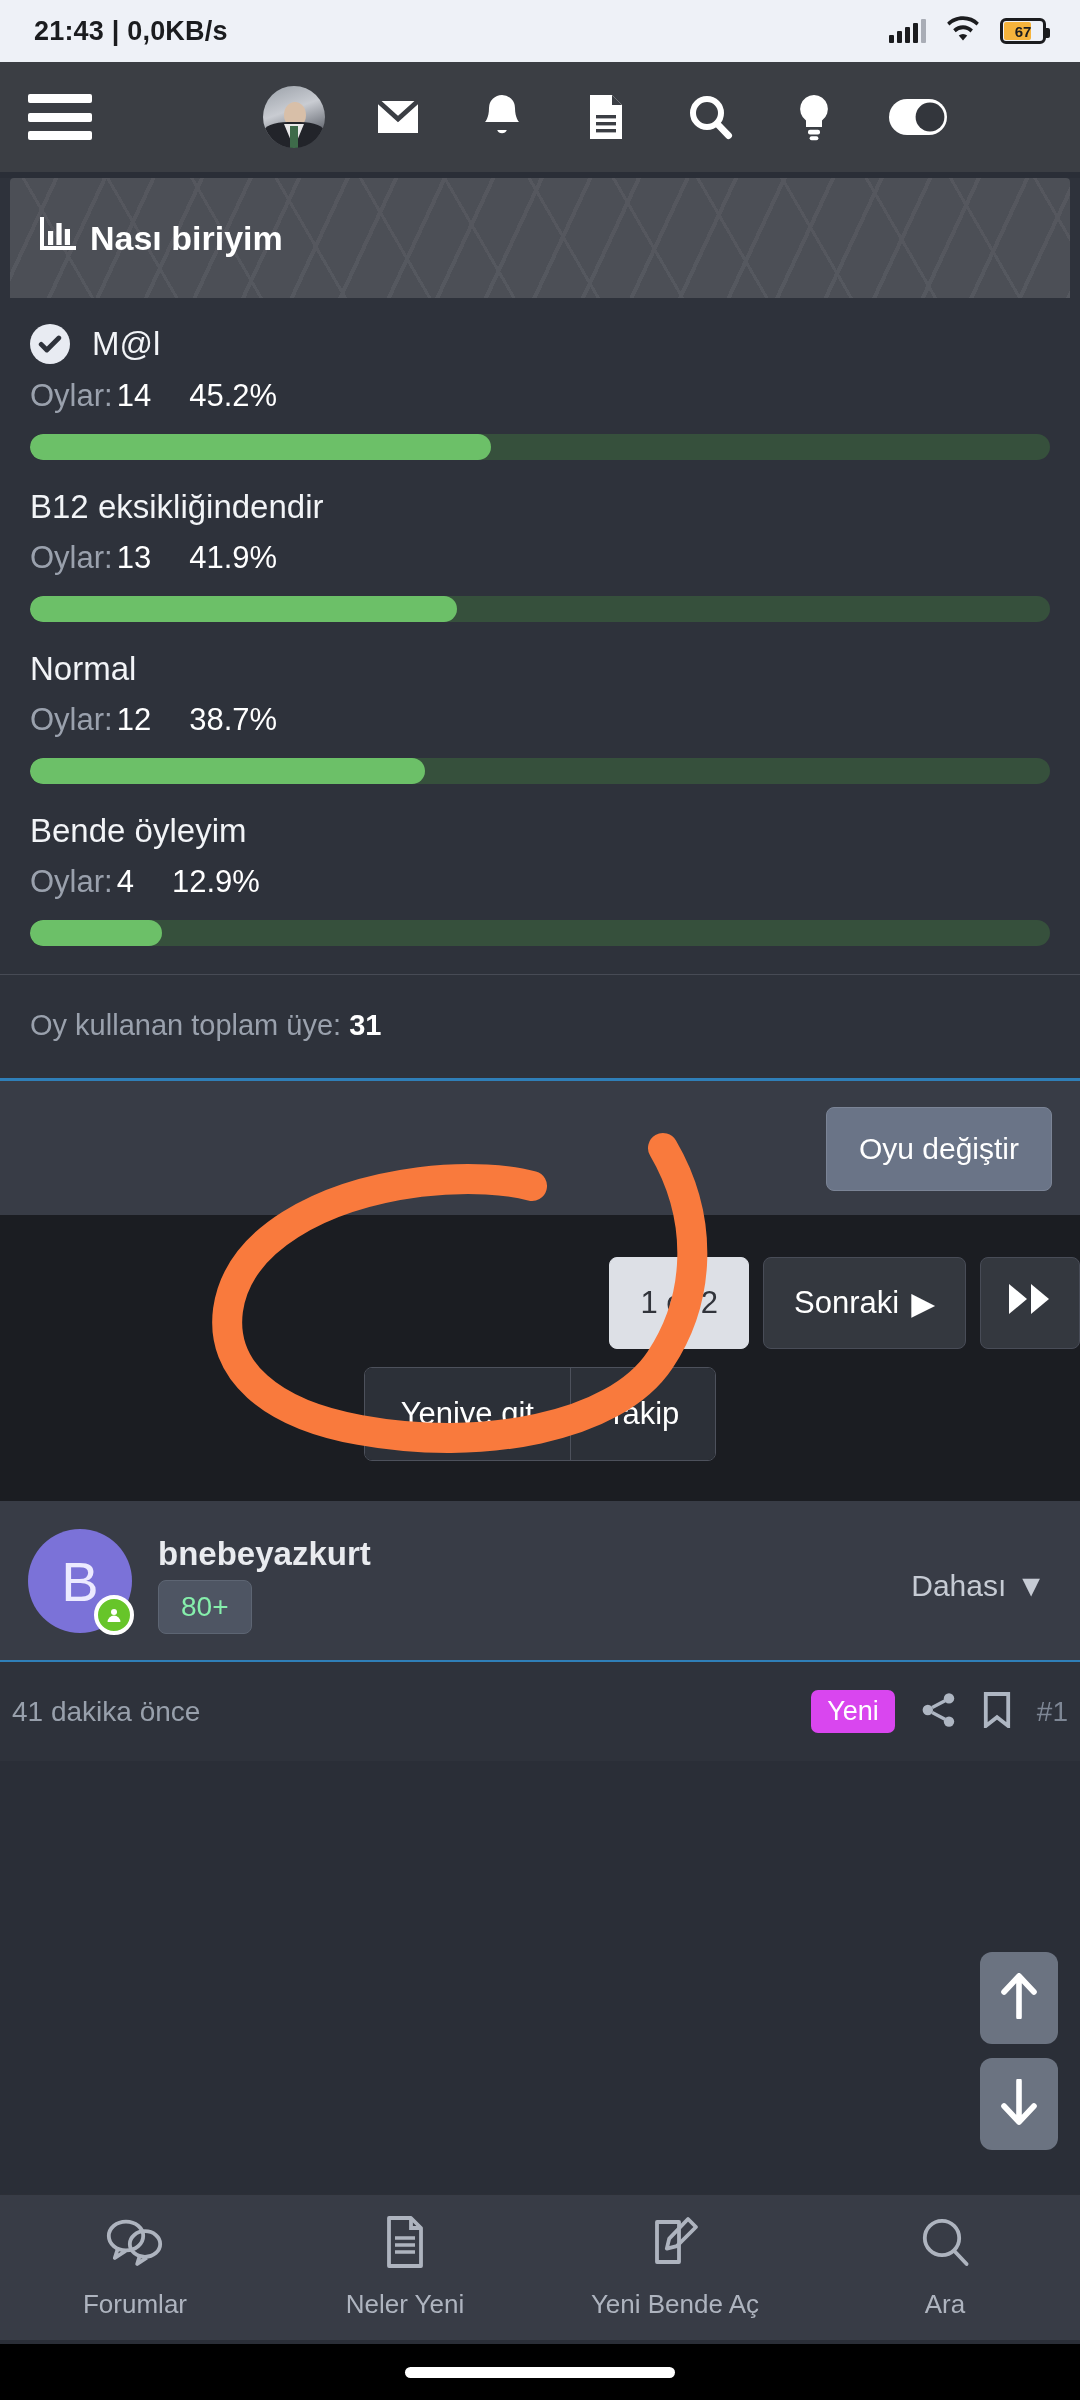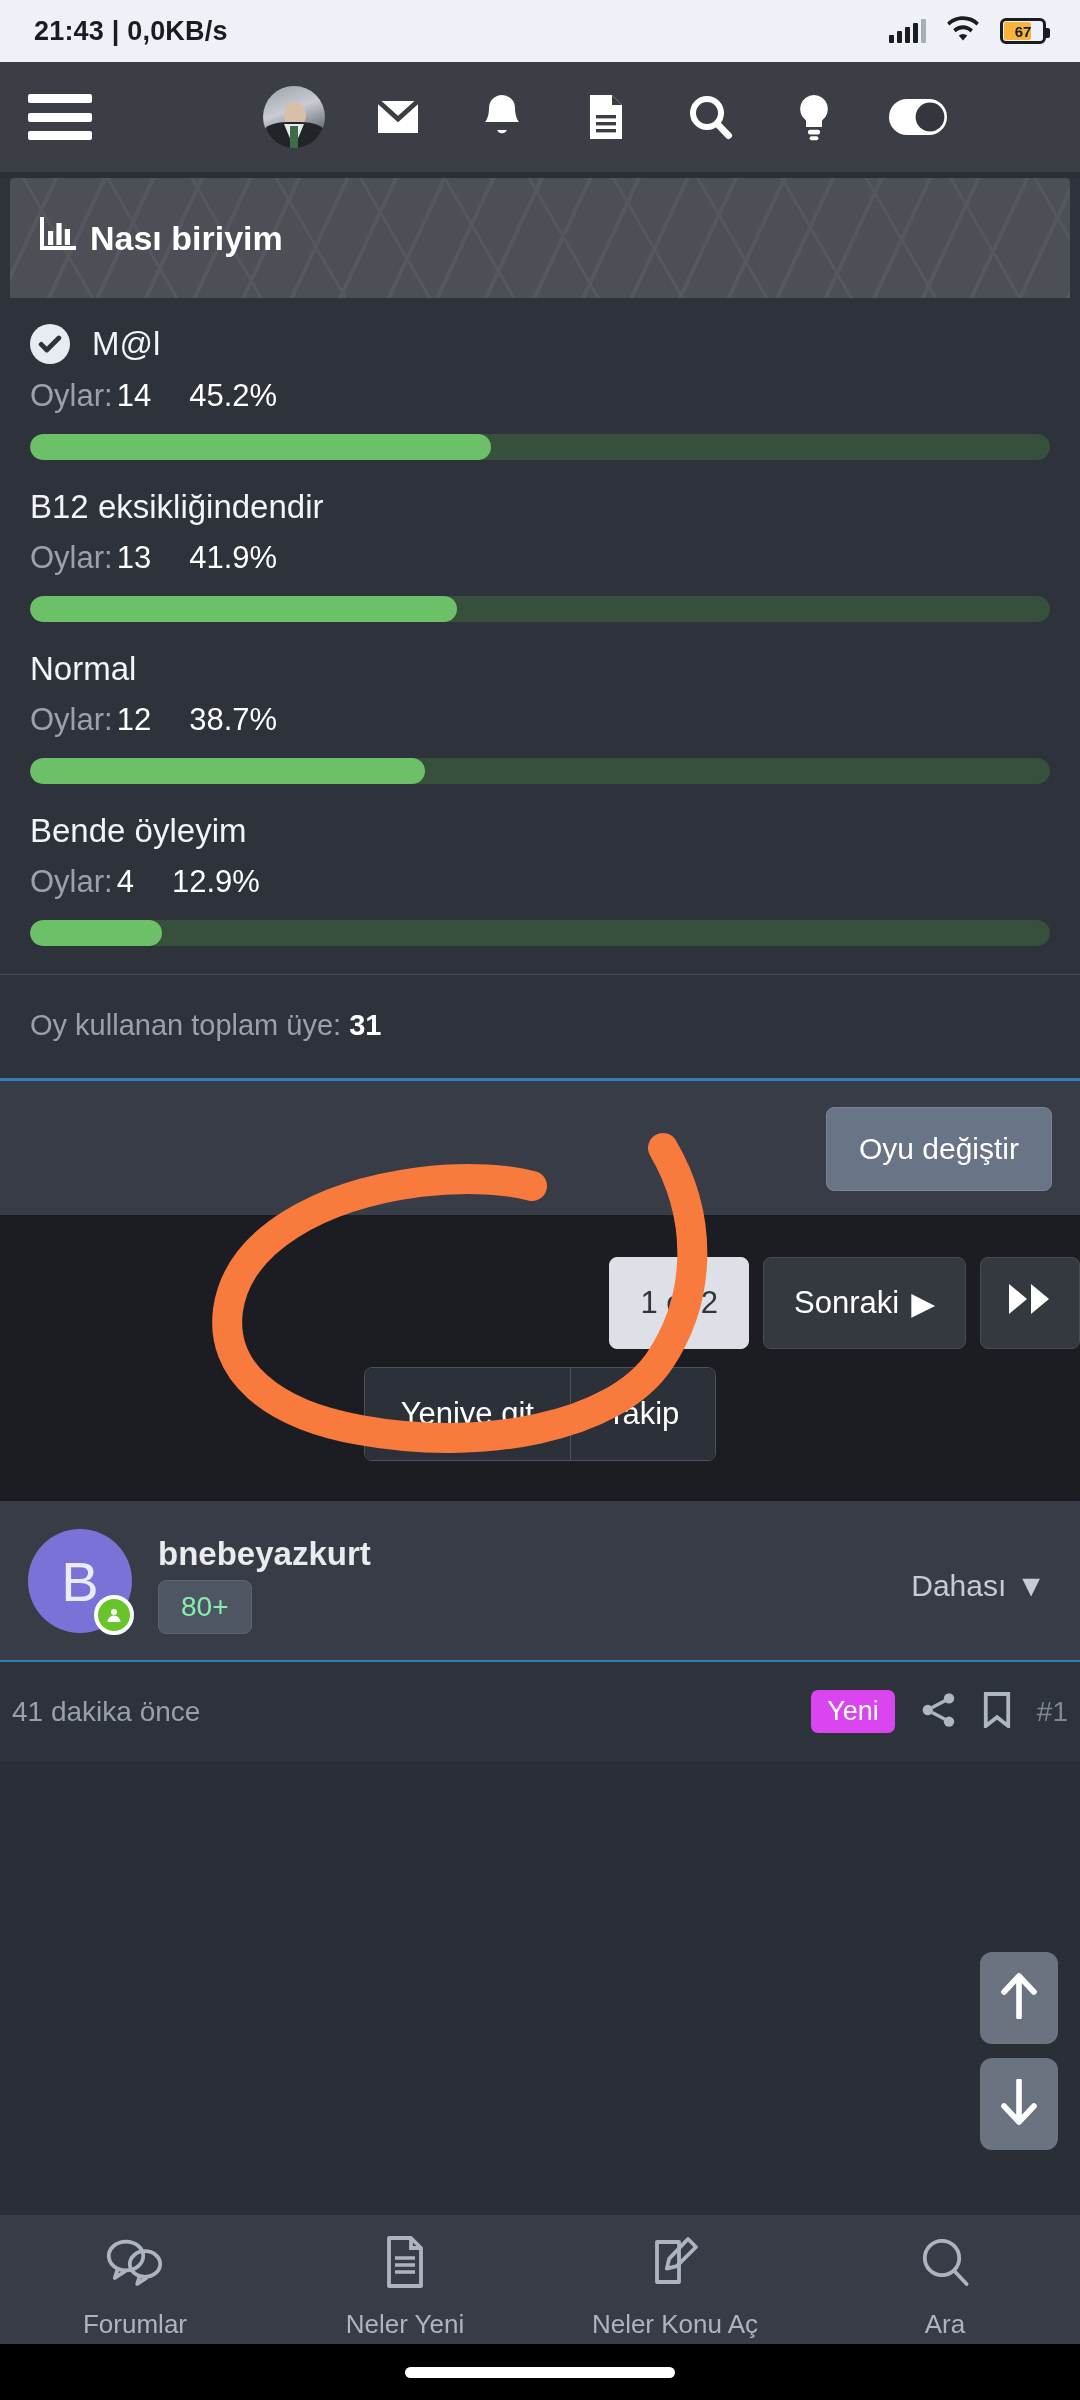--- a/index.html
+++ b/index.html
@@ -160,21 +160,21 @@
   
   .fab{
     position:absolute;right:22px;width:78px;height:92px;border-radius:12px;
     background:rgba(125,134,150,.78);display:flex;align-items:center;justify-content:center;cursor:pointer;
   }
   .fab.up{ top:1952px }
   .fab.down{ top:2058px }
 
   
   .bottomnav{
-    position:absolute;left:0;bottom:40px;width:100%;height:146px;background:#383c46;
+    position:absolute;left:0;bottom:60px;width:100%;height:146px;background:#383c46;
     display:flex;align-items:center;border-top:1px solid #2c2f37;
   }
   .bn{ flex:1;display:flex;flex-direction:column;align-items:center;gap:14px;cursor:pointer }
   .bn span{ font-size:26px;color:#aeb4bf }
   .gesture{ position:absolute;left:0;bottom:0;width:100%;height:56px;background:#000;display:flex;align-items:center;justify-content:center }
   .gesture i{ display:block;width:270px;height:11px;border-radius:6px;background:#fff }
 
   
   .annot{ position:absolute;left:0;top:0;width:1080px;height:2400px;pointer-events:none;z-index:40 }
 </style>
@@ -464,21 +464,21 @@
     </span>
     <span>Neler Yeni</span>
   </div>
   <div class="bn">
     <span>
       <svg width="52" height="52" viewBox="0 0 26 26">
           <path d="M4 3h11v20H4z" fill="none" stroke="#aeb4bf" stroke-width="1.9" stroke-linejoin="round"></path>
           <path d="M19.5 1.5l4 4-9.6 9.6-5 1.2 1.2-5z" fill="none" stroke="#aeb4bf" stroke-width="1.9" stroke-linejoin="round"></path>
         </svg>
     </span>
-    <span>Neler Konu Aç</span>
+    <span>Yeni Bende Aç</span>
   </div>
   <div class="bn">
     <span>
       <svg width="50" height="52" viewBox="0 0 25 26">
           <circle cx="11" cy="11" r="8.6" fill="none" stroke="#aeb4bf" stroke-width="1.9"></circle>
           <path d="M17.3 17.6l6 6.4" stroke="#aeb4bf" stroke-width="1.9" stroke-linecap="round"></path>
         </svg>
     </span>
     <span>Ara</span>
   </div>

